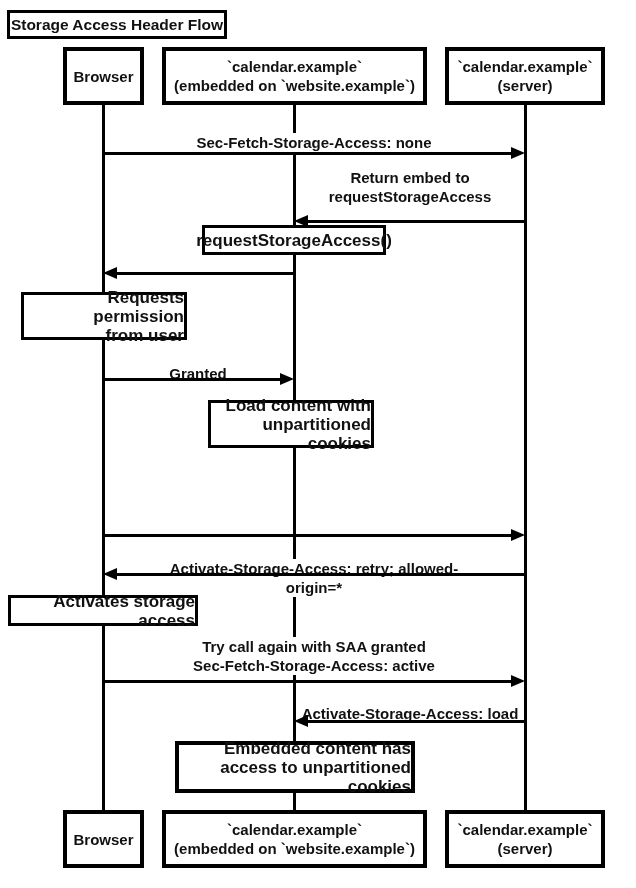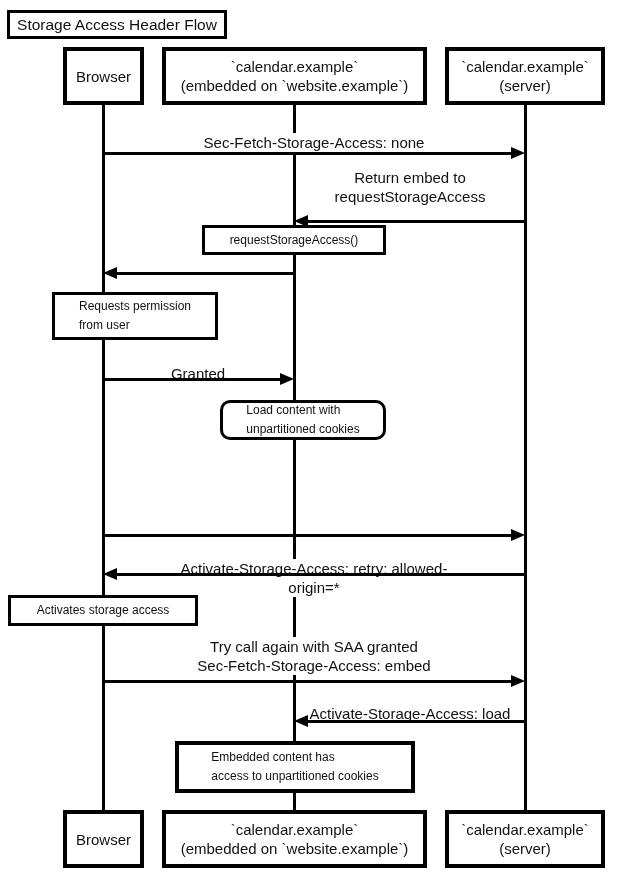--- a/index.html
+++ b/index.html
@@ -6,20 +6,21 @@
     --line:#000000;
     --fill:#ffffff;
     --band-fill:#90ee90;
     --text:#111111;
   }
   html,body{margin:0;padding:0;background:#ffffff;}
   .stage{
     position:relative;width:636px;height:888px;background:var(--fill);
     font-family:"Liberation Sans","DejaVu Sans",sans-serif;color:var(--text);
     overflow:hidden;
+    font-weight:bold;
   }
   .title-box{
     position:absolute;left:7px;top:10px;width:220px;height:29px;
     box-sizing:border-box;border:3px solid var(--line);background:var(--fill);
     display:flex;align-items:center;justify-content:center;
     font-size:15.5px;white-space:nowrap;
   }
   .box{
     position:absolute;box-sizing:border-box;border:4px solid var(--line);background:var(--fill);
     display:flex;align-items:center;justify-content:center;text-align:center;
@@ -41,26 +42,26 @@
     border-left:14px solid var(--line);}
   .ahead-l{position:absolute;width:0;height:0;
     border-top:6px solid transparent;border-bottom:6px solid transparent;
     border-right:14px solid var(--line);}
   .mlabel{
     position:absolute;transform:translateX(-50%);background:var(--fill);
     padding:0 4px;font-size:15px;line-height:19px;text-align:center;white-space:pre-line;margin-top:8px;
   }
   .note{
     position:absolute;box-sizing:border-box;background:var(--fill);border:3px solid var(--line);
-    display:flex;align-items:center;justify-content:center;text-align:left;
-    font-size:12px;line-height:19px;white-space:pre-line;
+    display:flex;align-items:center;justify-content:center;text-align:right;
+    font-size:17px;line-height:19px;white-space:pre-line;
   }
   .n1{left:202px;top:225px;width:184px;height:30px;}
-  .n2{left:21px;top:292px;width:166px;height:48px;margin-left:31px;}
-  .n3{left:220px;top:400px;width:166px;height:40px;border-radius:10px;}
+  .n2{left:21px;top:292px;width:166px;height:48px;}
+  .n3{left:208px;top:400px;width:166px;height:48px;}
   .n4{left:8px;top:595px;width:190px;height:31px;}
   .n5{left:175px;top:741px;width:240px;height:52px;border-width:4px;}
   .band{
     position:absolute;left:93px;top:468px;width:446px;height:30px;
     box-sizing:border-box;border:3px solid var(--line);background:var(--band-fill);
     display:flex;align-items:center;justify-content:center;font-size:16px;
   }
   
   .m1-line{left:103px;top:152px;width:410px;}  .m1-head{left:511px;top:147px;}  .m1-label{left:314px;top:125px;}
   .m2-line{left:306px;top:220px;width:219px;}  .m2-head{left:294px;top:215px;}  .m2-label{left:410px;top:160px;}
@@ -116,21 +117,21 @@
   <div class="mline m5-line"></div>
   <div class="ahead-r m5-head"></div>
 
   <div class="mlabel m6-label">Activate-Storage-Access: retry; allowed-origin=*</div>
   <div class="mline m6-line"></div>
   <div class="ahead-l m6-head"></div>
 
   <div class="note n4">Activates storage access</div>
 
   <div class="mlabel m7-label">Try call again with SAA granted
-Sec-Fetch-Storage-Access: embed</div>
+Sec-Fetch-Storage-Access: active</div>
   <div class="mline m7-line"></div>
   <div class="ahead-r m7-head"></div>
 
   <div class="mlabel m8-label">Activate-Storage-Access: load</div>
   <div class="mline m8-line"></div>
   <div class="ahead-l m8-head"></div>
 
   <div class="note n5">Embedded content has
 access to unpartitioned cookies</div>
 

